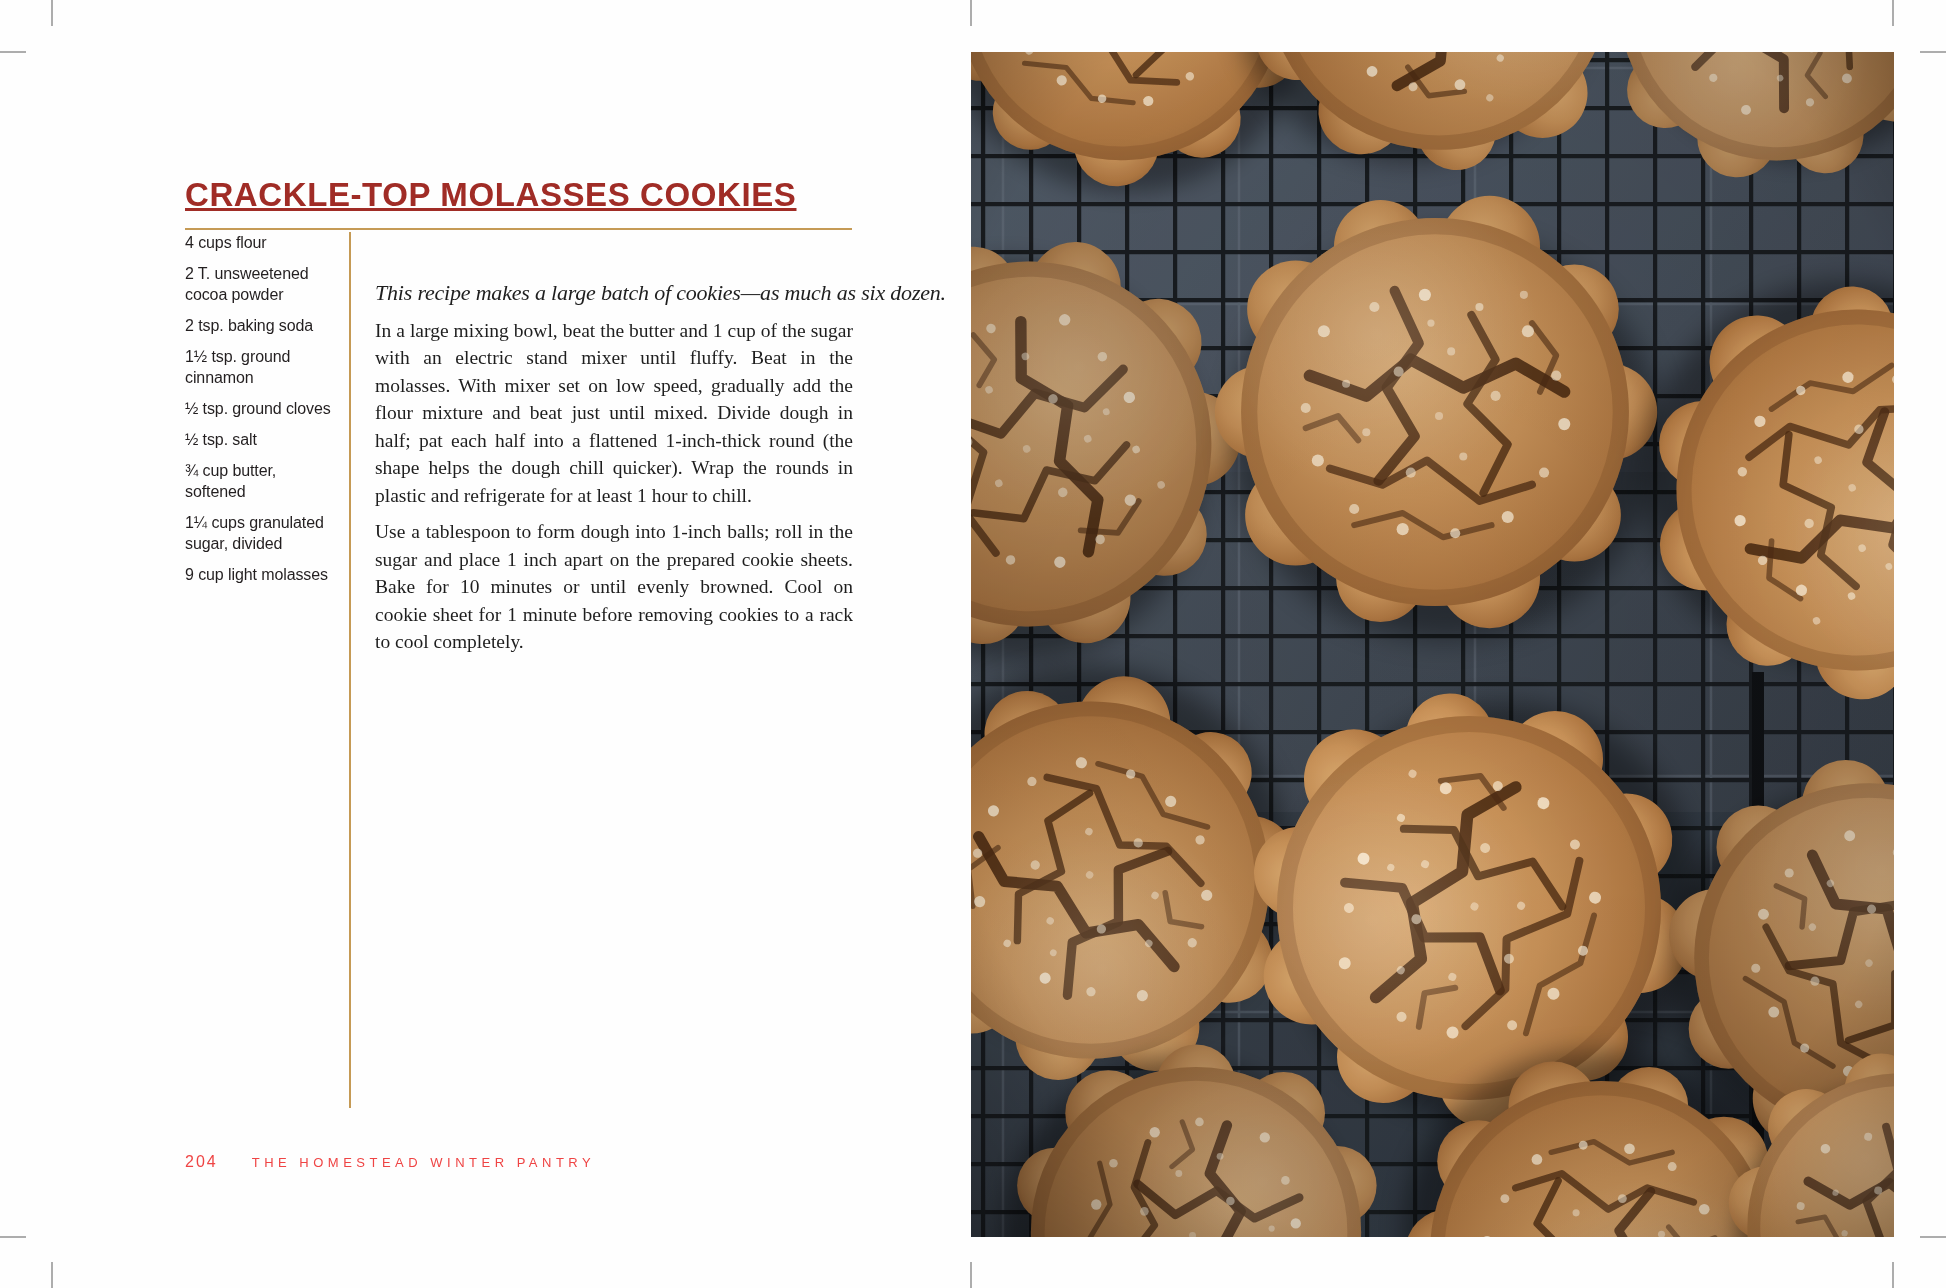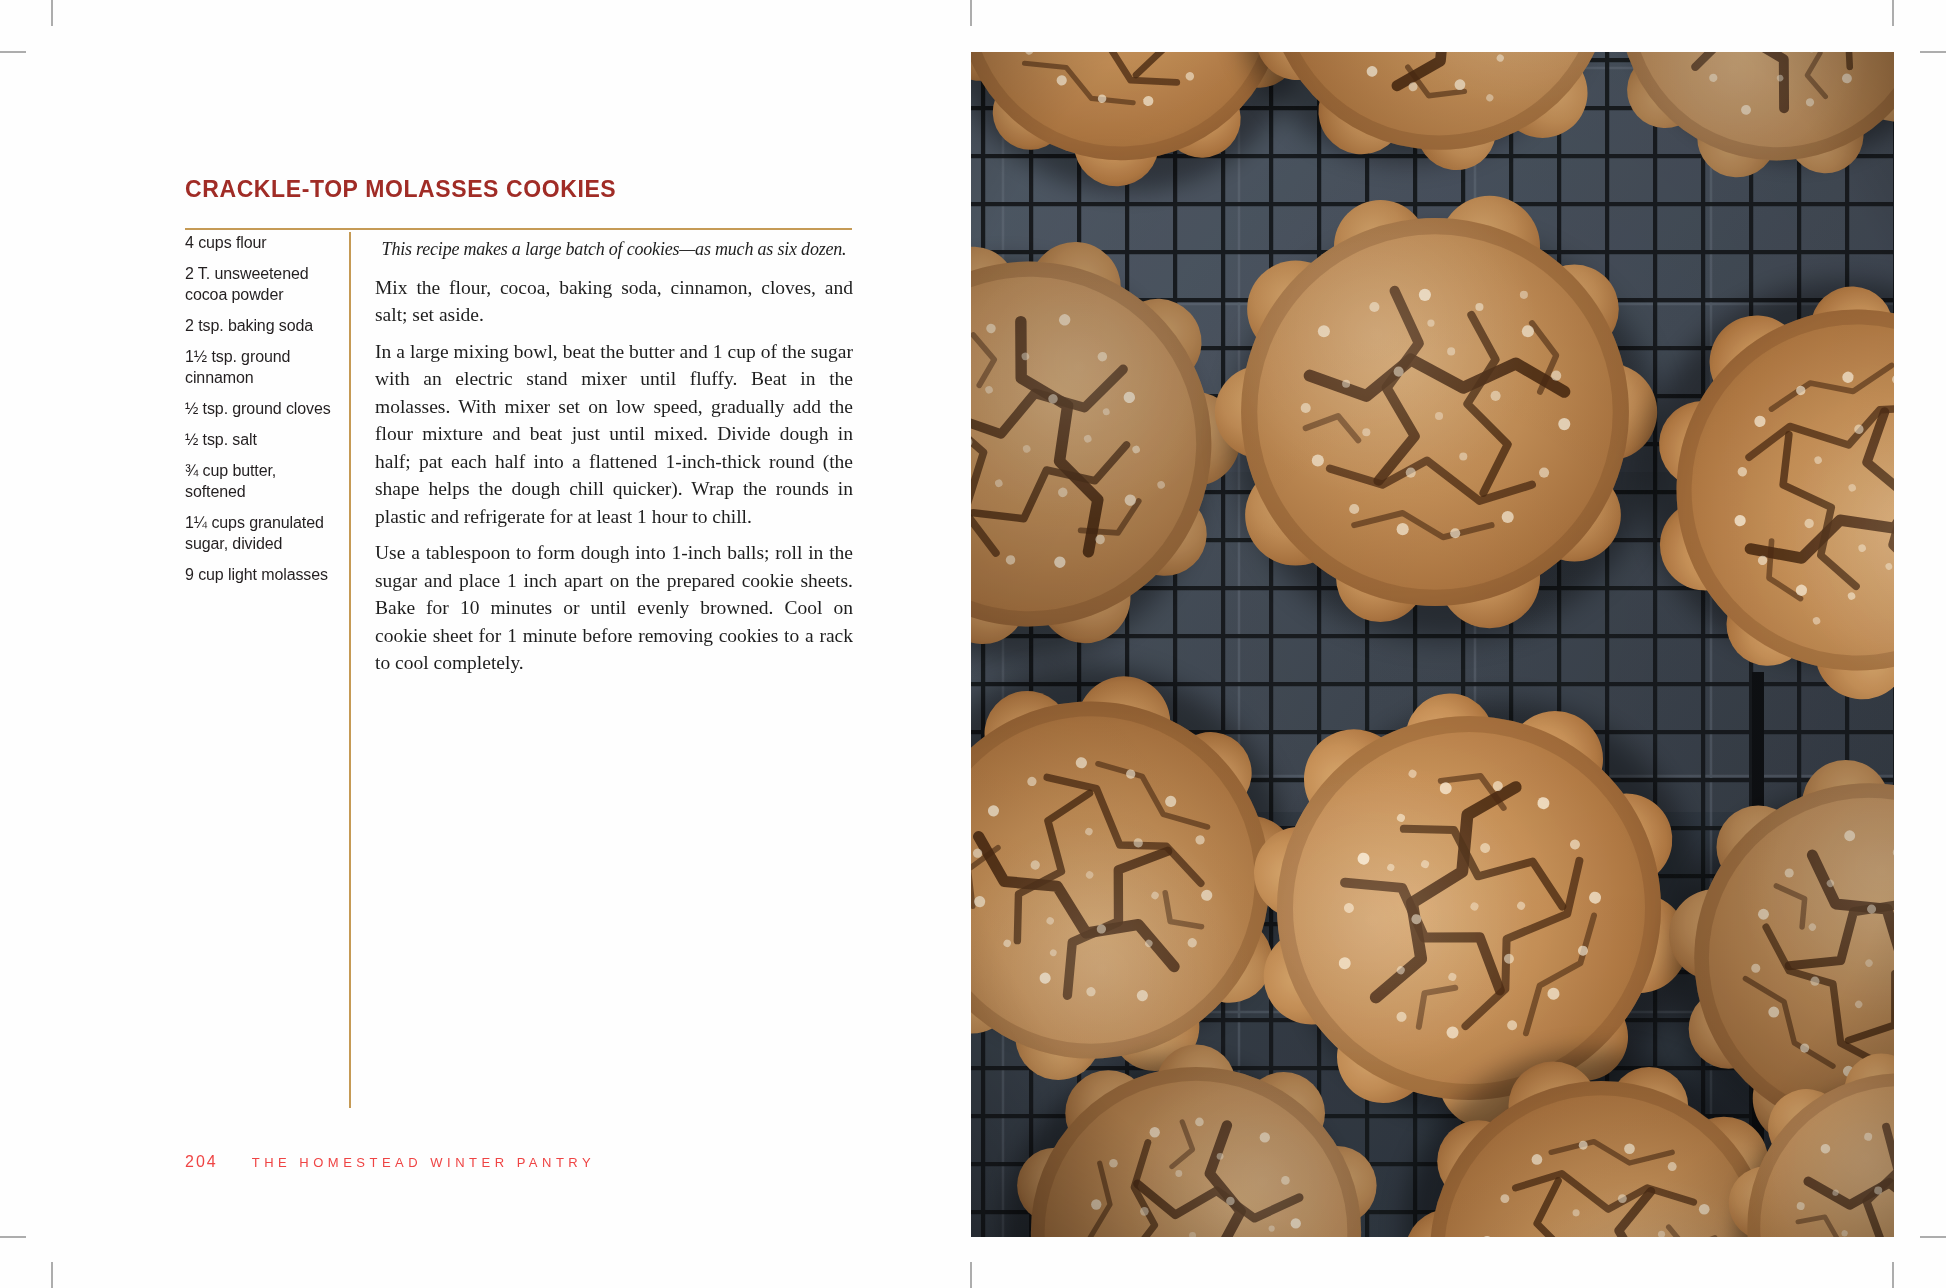--- a/index.html
+++ b/index.html
@@ -9,43 +9,43 @@
   }
   
   .mark{position:absolute;background:#adadad;}
   .mark.v{width:2px;height:26px;}
   .mark.h{width:26px;height:2px;}
 
   
   .recipe-title{
     position:absolute;left:185px;top:176px;margin:0;
     font-family:"Liberation Sans",sans-serif;
-    font-size:23px;font-weight:bold;letter-spacing:0.6px;
-    color:#a02c26;white-space:nowrap;
+    font-size:33px;font-weight:bold;letter-spacing:0.6px;
+    color:#a02c26;white-space:nowrap;text-decoration:underline;
   }
   .rule-h{position:absolute;left:185px;top:228px;width:667px;height:2px;background:#c59a55;}
   .rule-v{position:absolute;left:349px;top:232px;width:2px;height:876px;background:#c59a55;}
 
   .ingredients{
     position:absolute;left:185px;top:232px;width:154px;
     margin:0;padding:0;list-style:none;
     font-size:16px;line-height:21px;color:#231f20;
     letter-spacing:-0.1px;
   }
   .ingredients li{margin:0 0 10px 0;}
 
   .instructions{
     position:absolute;left:375px;top:236px;width:478px;
     font-family:"Liberation Serif",serif;
     font-size:19.5px;line-height:27.5px;color:#1e1e1e;
   }
   .instructions p{margin:0 0 9px 0;text-align:justify;}
   .instructions p.intro{
-    font-style:italic;text-align:center;white-space:nowrap;
-    font-size:18px;letter-spacing:-0.2px;margin-bottom:10px;
+    font-style:italic;text-align:right;white-space:nowrap;
+    font-size:22px;letter-spacing:-0.2px;margin-bottom:10px;margin-top:43px;
   }
 
   .page-footer{
     position:absolute;left:185px;top:1153px;display:flex;align-items:baseline;
     color:#ef4444;
   }
   .page-footer .num{font-size:16px;letter-spacing:2px;}
   .page-footer .book{font-size:13px;letter-spacing:4.5px;margin-left:34px;font-weight:500;}
 
   
@@ -85,21 +85,20 @@
       <li>1½ tsp. ground cinnamon</li>
       <li>½ tsp. ground cloves</li>
       <li>½ tsp. salt</li>
       <li>¾ cup butter, softened</li>
       <li>1¼ cups granulated sugar, divided</li>
       <li>9 cup light molasses</li>
     </ul>
 
     <div class="instructions">
       <p class="intro">This recipe makes a large batch of cookies—as much as six dozen.</p>
-      <p>Mix the flour, cocoa, baking soda, cinnamon, cloves, and salt; set aside.</p>
       <p>In a large mixing bowl, beat the butter and 1 cup of the sugar with an electric stand mixer until fluffy. Beat in the molasses. With mixer set on low speed, gradually add the flour mixture and beat just until mixed. Divide dough in half; pat each half into a flattened 1-inch-thick round (the shape helps the dough chill quicker). Wrap the rounds in plastic and refrigerate for at least 1 hour to chill.</p>
       <p>Use a tablespoon to form dough into 1-inch balls; roll in the sugar and place 1 inch apart on the prepared cookie sheets. Bake for 10 minutes or until evenly browned. Cool on cookie sheet for 1 minute before removing cookies to a rack to cool completely.</p>
     </div>
 
     <div class="page-footer">
       <span class="num">204</span>
       <span class="book">THE HOMESTEAD WINTER PANTRY</span>
     </div>
   </div>
 

